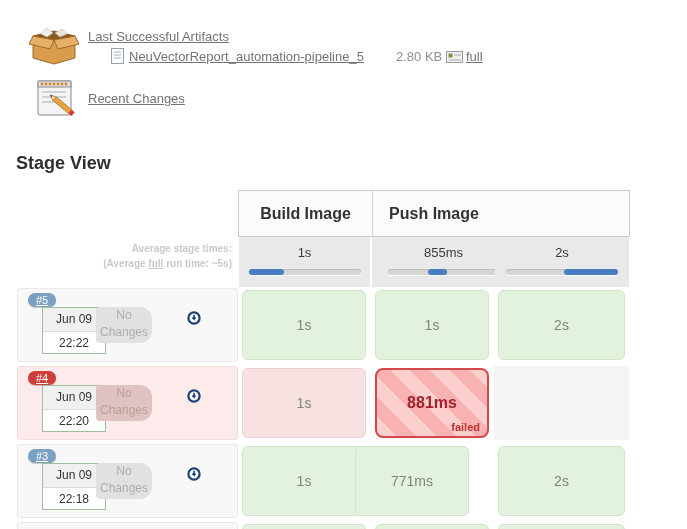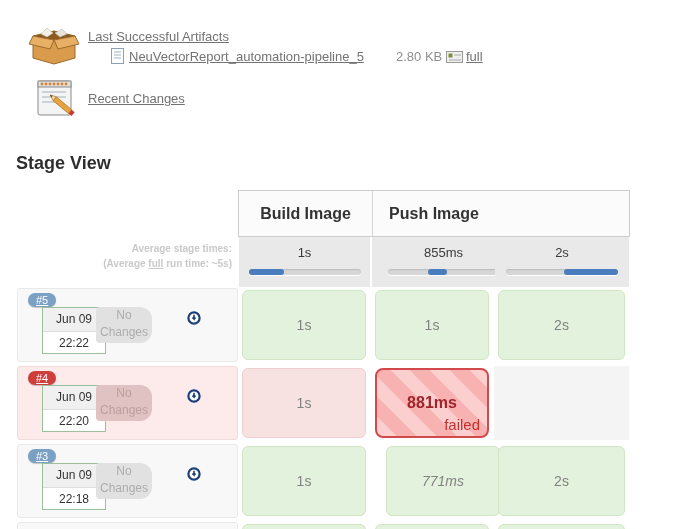--- a/index.html
+++ b/index.html
@@ -39,21 +39,21 @@
   .nochanges.failed{background:#dfc2c1;color:#bd9e9c;}
   .clockicon{position:absolute;left:169px;top:22px;width:14px;height:14px;}
 
   
   .cellslot{position:absolute;height:74px;}
   .stagecell{position:absolute;left:4px;top:2px;right:5px;bottom:2px;border-radius:6px;display:flex;align-items:center;justify-content:center;font-size:14px;color:#828282;cursor:pointer;}
   .stagecell.success{background:#e3f2dc;border:1px solid #cfe5c4;}
   .stagecell.failctx{background:#f8e2e1;border:1px solid #eccfce;}
   .stagecell.failed{background:repeating-linear-gradient(45deg,#fccfcf 0px,#fccfcf 14px,#f9b2b2 14px,#f9b2b2 28px);border:2px solid #d2494b;border-radius:8px;color:#9f242c;font-weight:bold;font-size:16px;}
   .stagecell.empty{left:0;top:0;right:1px;bottom:0;background:#f4f4f4;border:none;border-radius:0;cursor:default;}
-  .faillabel{position:absolute;right:7px;bottom:3px;font-size:15px;font-weight:normal;color:#c0302c;}
+  .faillabel{position:absolute;right:7px;bottom:3px;font-size:11px;font-weight:bold;color:#c0302c;}
 </style>
 </head>
 <body>
 
 <div id="app">
 
   <svg class="abs" style="left:29px;top:24px" width="50" height="42" viewBox="0 0 50 42">
     <polygon points="4,12 25,7 46,12 46,34 25,40 4,34" fill="#d99c4c" stroke="#9c6a28" stroke-width="1"></polygon>
     <polygon points="4,12 25,16 46,12 25,7" fill="#8a5a20"></polygon>
     <polygon points="12,10 18,4 24,9 18,13" fill="#f4f0e6" stroke="#bbb" stroke-width="0.6"></polygon>
@@ -206,21 +206,21 @@
         <div>Changes</div>
     </div>
     <svg class="clockicon" viewBox="0 0 14 14">
       <circle cx="7" cy="7" r="5.6" fill="#fff" stroke="#1b3f77" stroke-width="2.2"></circle>
       <path d="M7 3.8 L7 8 L5.4 6.6 M7 8 L8.6 6.6" stroke="#1b3f77" stroke-width="1.6" fill="none"></path>
     </svg>
   </div>
   <div class="abs cellslot" style="left:238px;top:444px;width:133px;">
       <div class="stagecell success">1s</div>
     </div>
-  <div class="abs cellslot" style="left:382px;top:444px;width:123px;font-style:italic;">
+  <div class="abs cellslot" style="left:351px;top:444px;width:123px;">
       <div class="stagecell success">771ms</div>
     </div>
   <div class="abs cellslot" style="left:494px;top:444px;width:136px;">
       <div class="stagecell success">2s</div>
     </div>
 
   <div class="abs rowcard" style="top:522px;"></div>
   <div class="abs cellslot" style="left:238px;top:522px;width:133px;">
       <div class="stagecell success"></div>
     </div>

